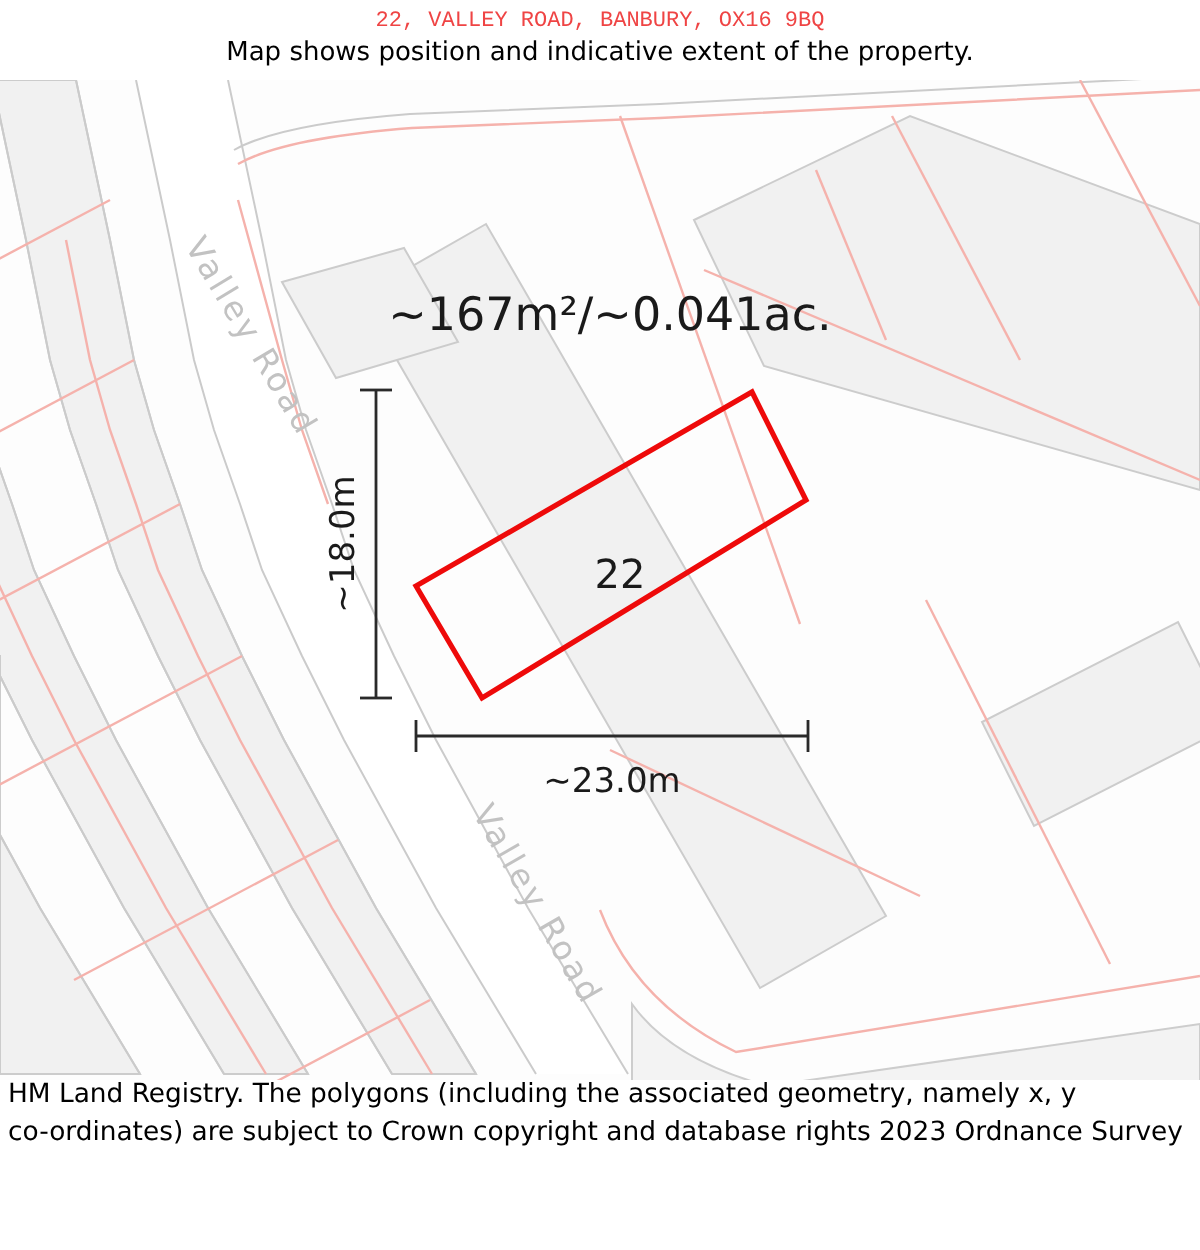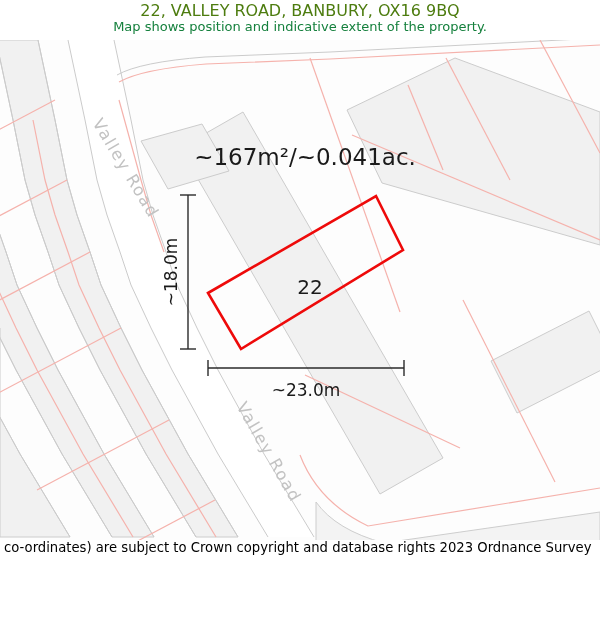--- a/index.html
+++ b/index.html
@@ -2,22 +2,22 @@
 <html><head>
 <meta charset="utf-8">
 <style>
   html,body{margin:0;padding:0;}
   body{
     width:600px;height:625px;overflow:hidden;background:#ffffff;
     font-family:"DejaVu Sans","Liberation Sans",sans-serif;color:#111;
     position:relative;
   }
   .header{position:absolute;top:0;left:0;width:600px;text-align:center;}
-  .header .title{font-size:16px;line-height:16px;padding-top:3px;color:#4d7c0f;}
-  .header .subtitle{font-size:13px;line-height:16px;color:#15803d;}
+  .header .title{font-size:11px;line-height:16px;padding-top:3px;color:#ef4444;font-family:Liberation Mono, monospace;}
+  .header .subtitle{font-size:13px;line-height:16px;color:#000000;}
   .map-wrap{position:absolute;top:40px;left:0;width:600px;height:500px;}
   svg{display:block;}
   .parcel{fill:#f1f1f1;stroke:#cccccc;stroke-width:1;}
   .parcel-light{fill:#f3f3f3;stroke:#cdcdcd;stroke-width:1;}
   .gline{fill:none;stroke:#cbcbcb;stroke-width:1;}
   .pink{fill:none;stroke:#f5b2ac;stroke-width:1.2;}
   .roadfill{fill:#ffffff;stroke:none;}
   .dim{stroke:#2a2a2a;stroke-width:1.4;fill:none;}
   .extent{fill:none;stroke:#ee0a0a;stroke-width:2.6;stroke-linejoin:miter;}
   .maplabel{fill:#1a1a1a;}
@@ -105,15 +105,16 @@
   <text class="maplabel" x="305" y="125" font-size="23" text-anchor="middle">~167m²/~0.041ac.</text>
   <text class="maplabel" x="310" y="254" font-size="20" text-anchor="middle">22</text>
   <text class="maplabel" font-size="17" text-anchor="middle" transform="translate(177,232) rotate(-90)">~18.0m</text>
   <text class="maplabel" x="306" y="356" font-size="17" text-anchor="middle">~23.0m</text>
   <text class="roadname" text-anchor="middle" transform="translate(121,131) rotate(59)">Valley Road</text>
   <text class="roadname" text-anchor="middle" transform="translate(264,415) rotate(60)">Valley Road</text>
 </svg>
 </div>
 
 <div class="footer">
+  <div>HM Land Registry. The polygons (including the associated geometry, namely x, y</div>
   <div>co-ordinates) are subject to Crown copyright and database rights 2023 Ordnance Survey</div>
 
 </div>
 
 </body></html>

